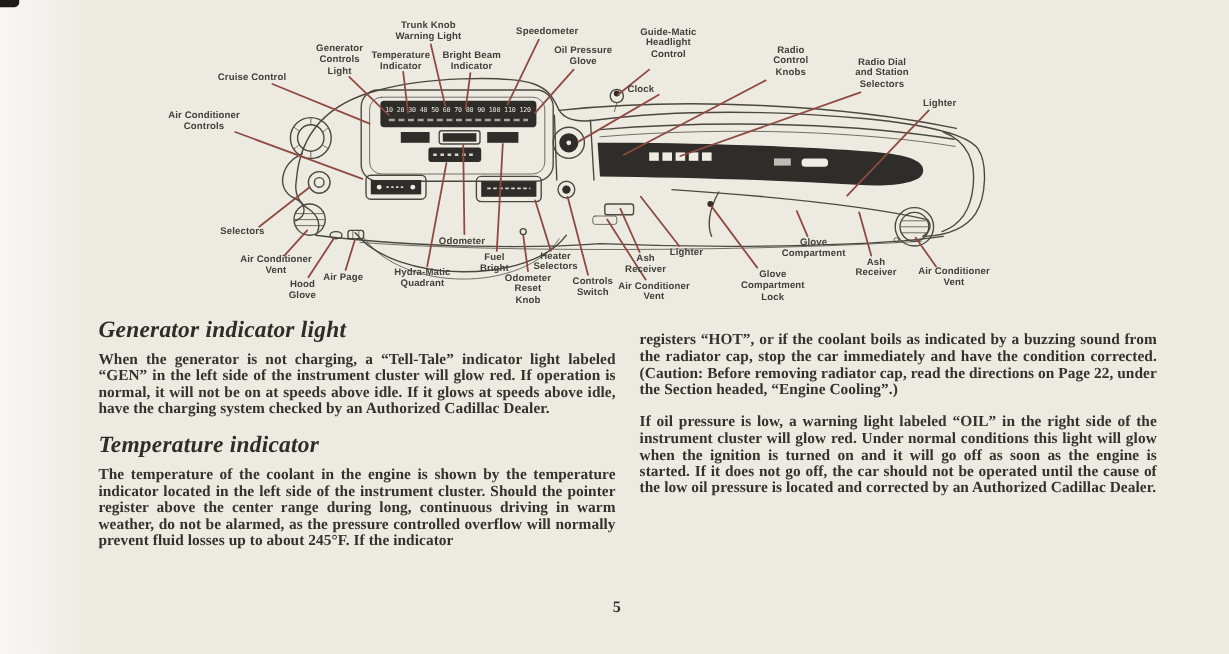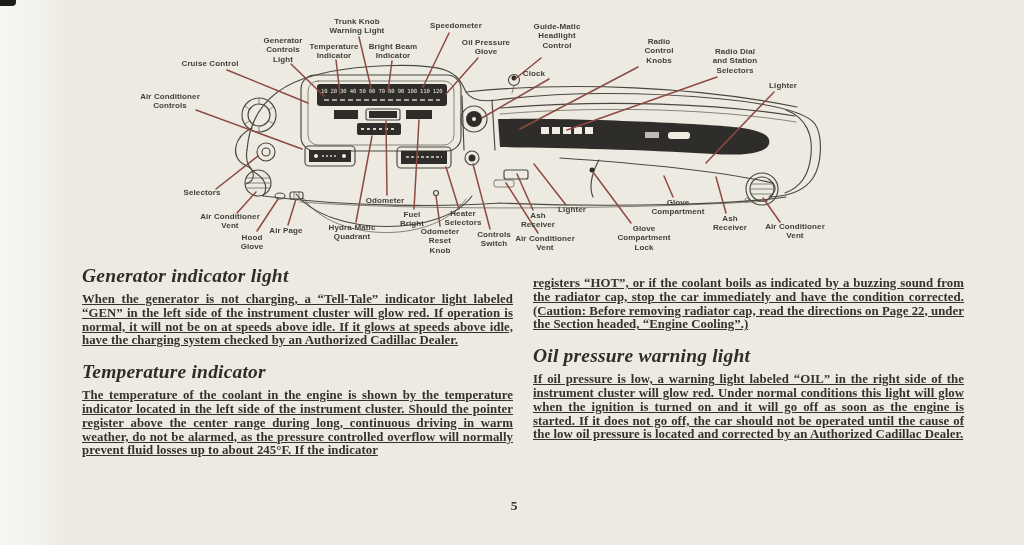--- a/index.html
+++ b/index.html
@@ -28,21 +28,21 @@
   }
   .column{position:absolute;width:431px;text-align:left;}
   #col-left{left:82px;top:265px;}
   #col-right{left:533px;top:277px;}
   h2.sec{
     font-family:"Liberation Serif",serif;font-style:italic;font-weight:bold;
     font-size:19.5px;margin:0 0 6px 0;letter-spacing:.2px;color:#2e2d28;
   }
   p.body{
     font-size:12.8px;font-weight:bold;line-height:13.8px;margin:0 0 13px 0;
-    text-align:justify;letter-spacing:.05px;color:var(--ink,#33322d);text-decoration:underline;
+    text-align:justify;letter-spacing:.05px;color:var(--ink,#33322d);
   }
   .pagenum{
     position:absolute;left:504px;top:498px;width:20px;text-align:center;
     font-size:13.5px;font-weight:bold;font-family:"Liberation Serif",serif;
   }
 </style>
 </head>
 <body>
 
 <div class="notch"></div>
@@ -253,17 +253,16 @@
 
 <div class="column" id="col-left">
   <h2 class="sec">Generator indicator light</h2>
   <p class="body">When the generator is not charging, a “Tell-Tale” indicator light labeled “GEN” in the left side of the instrument cluster will glow red. If operation is normal, it will not be on at speeds above idle. If it glows at speeds above idle, have the charging system checked by an Authorized Cadillac Dealer.</p>
   <h2 class="sec">Temperature indicator</h2>
   <p class="body">The temperature of the coolant in the engine is shown by the temperature indicator located in the left side of the instrument cluster. Should the pointer register above the center range during long, continuous driving in warm weather, do not be alarmed, as the pressure controlled overflow will normally prevent fluid losses up to about 245°F. If the indicator</p>
 </div>
 
 <div class="column" id="col-right">
   <p class="body">registers “HOT”, or if the coolant boils as indicated by a buzzing sound from the radiator cap, stop the car immediately and have the condition corrected. (Caution: Before removing radiator cap, read the directions on Page 22, under the Section headed, “Engine Cooling”.)</p>
-  <h2 class="sec">Oil pressure warning light</h2>
   <p class="body">If oil pressure is low, a warning light labeled “OIL” in the right side of the instrument cluster will glow red. Under normal conditions this light will glow when the ignition is turned on and it will go off as soon as the engine is started. If it does not go off, the car should not be operated until the cause of the low oil pressure is located and corrected by an Authorized Cadillac Dealer.</p>
 </div>
 
 <div class="pagenum">5</div>
 
 </body></html>

